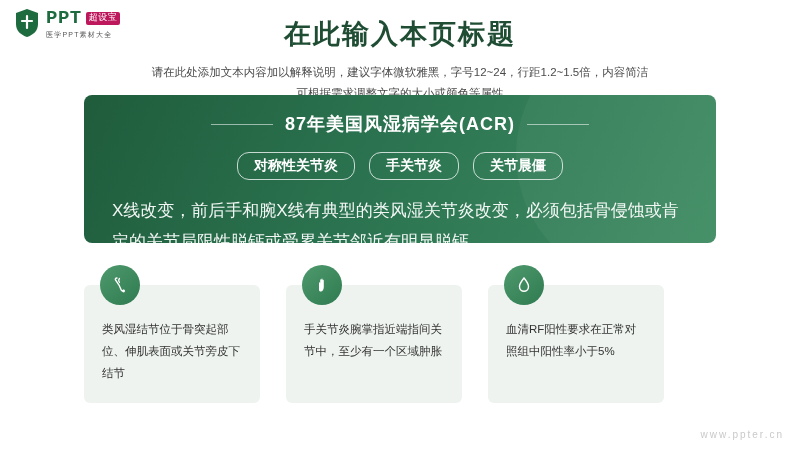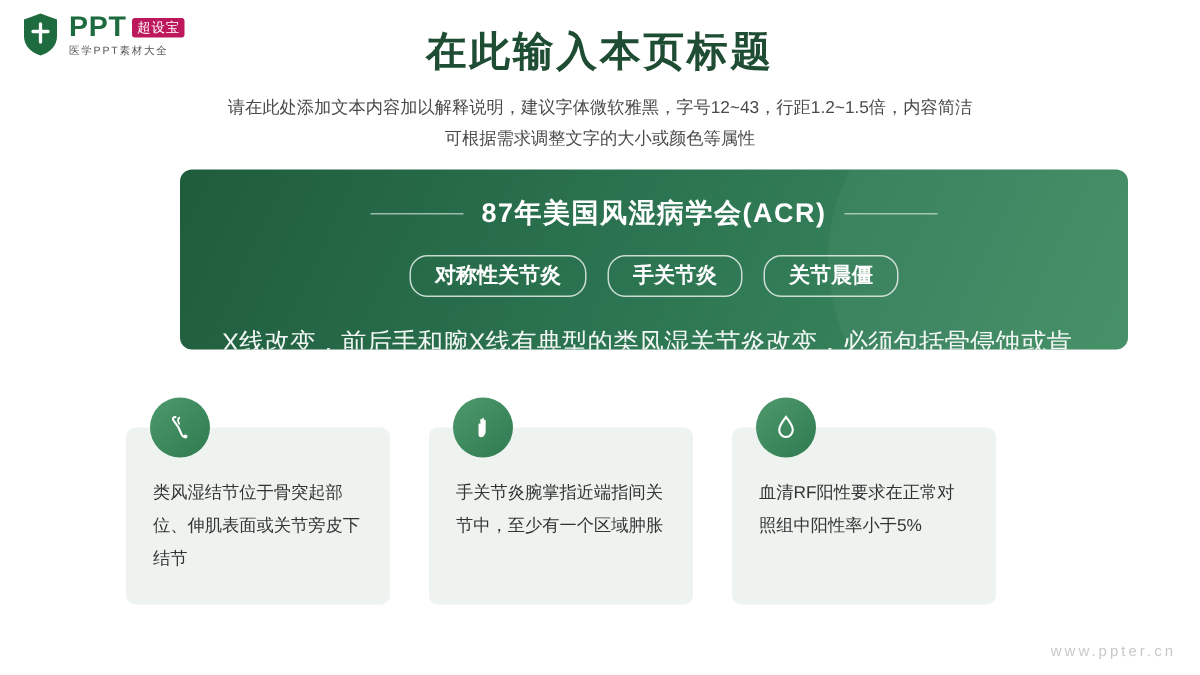--- a/index.html
+++ b/index.html
@@ -22,21 +22,21 @@
     display: flex;
     align-items: center;
     gap: 6px;
   }
   .logo-shield {
     width: 26px; height: 30px;
     position: relative;
   }
   .logo-shield svg { display: block; }
   .logo-text { display: flex; flex-direction: column; justify-content: center; }
-  .logo-top { display: flex; align-items: center; gap: 4px; }
+  .logo-top { display: flex; align-items: center; gap: 4px; font-family: Liberation Mono, monospace; }
   .logo-ppt {
     font-size: 19px; font-weight: bold; color: #1d6b3f;
     letter-spacing: 0.5px; line-height: 1;
   }
   .logo-badge {
     background: #be185d; color: #fff;
     font-size: 9px; padding: 2px 3px; border-radius: 2px;
     line-height: 1; letter-spacing: 0.5px;
   }
   .logo-sub {
@@ -58,26 +58,25 @@
     top: 62px; left: 0; width: 100%;
     text-align: center;
     font-size: 11.5px;
     color: #4a4a4a;
     line-height: 1.85;
   }
 
   
   .banner {
     position: absolute;
-    left: 84px; top: 113px;
-    width: 632px; height: 120px;
+    left: 84px; top: 95px;
+    width: 632px; height: 148px;
     border-radius: 8px;
     background: linear-gradient(115deg, #1f5c3c 0%, #2b7350 45%, #3f8c63 100%);
     overflow: hidden;
-    margin-left: 36px;
   }
   .banner::after {
     content: "";
     position: absolute;
     right: -60px; top: -70px;
     width: 260px; height: 260px;
     border-radius: 50%;
     background: rgba(255,255,255,0.045);
   }
   .banner-head {
@@ -170,21 +169,21 @@
         <span class="logo-ppt">PPT</span>
         <span class="logo-badge">超设宝</span>
       </div>
       <div class="logo-sub">医学PPT素材大全</div>
     </div>
   </div>
 
   <div class="title">在此输入本页标题</div>
 
   <div class="subtitle">
-    <div>请在此处添加文本内容加以解释说明，建议字体微软雅黑，字号12~43，行距1.2~1.5倍，内容简洁</div>
+    <div>请在此处添加文本内容加以解释说明，建议字体微软雅黑，字号12~24，行距1.2~1.5倍，内容简洁</div>
     <div>可根据需求调整文字的大小或颜色等属性</div>
   </div>
 
   <div class="banner">
     <div class="banner-head">
       <span class="rule"></span>
       <span class="banner-title">87年美国风湿病学会(ACR)</span>
       <span class="rule"></span>
     </div>
 

